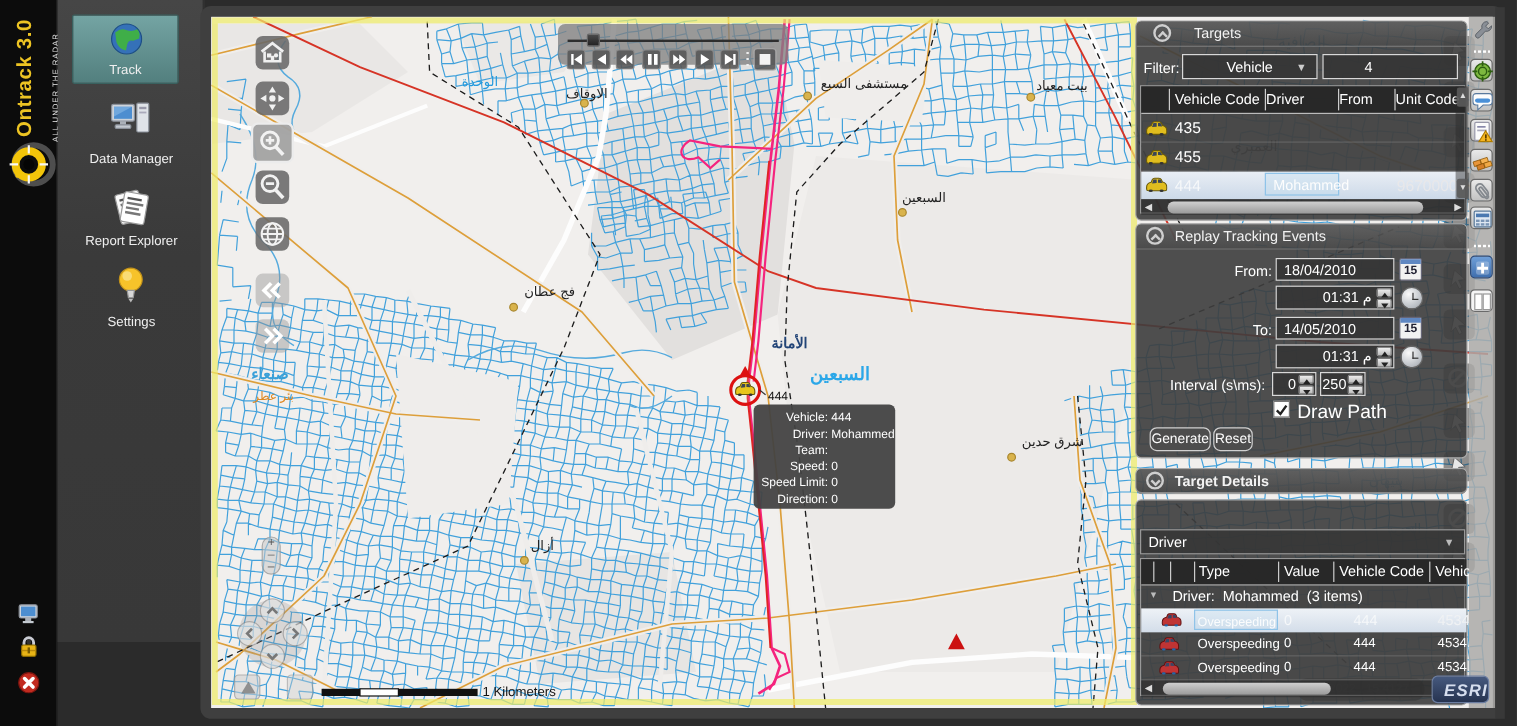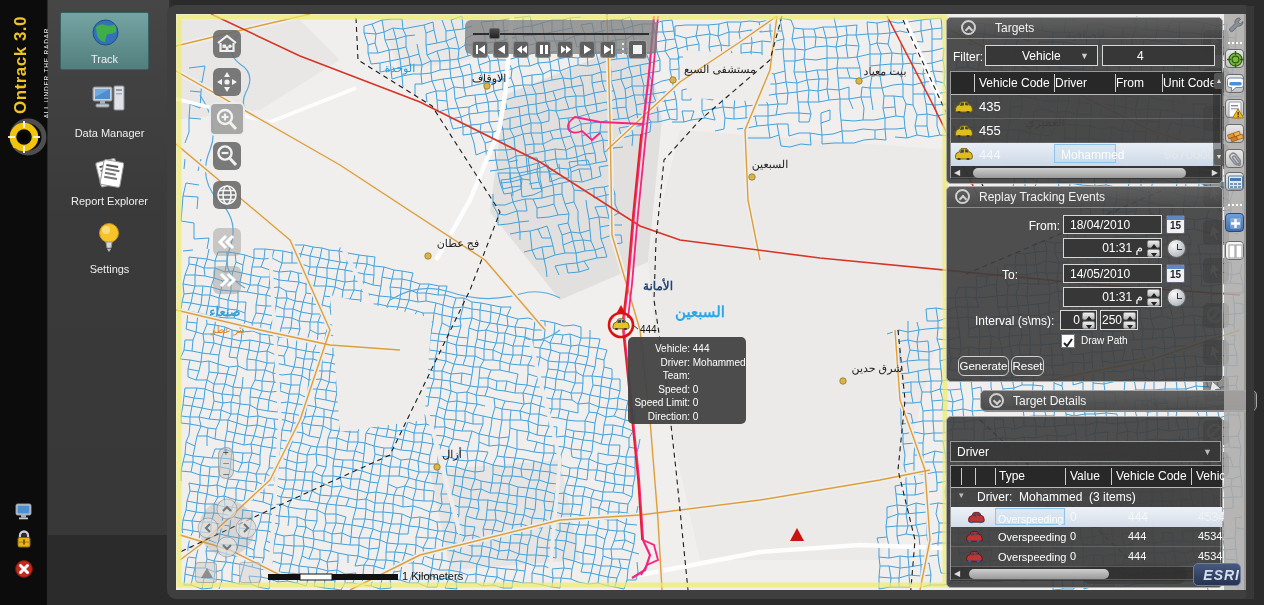--- a/index.html
+++ b/index.html
@@ -467,21 +467,21 @@
     <div class="tbx" style="left:116px;top:28px;width:99px;height:19px;line-height:18px"><span style="margin-left:6px">18/04/2010</span></div>
     <div class="cal" style="left:219px;top:28px">15</div>
     <div class="tbx" style="left:116px;top:51px;width:99px;height:20px;line-height:19px">
       <span style="position:absolute;right:18px">01:31 م</span>
       <span class="spin" style="right:1px;top:1px;height:17px">
         <b></b>
         <b class="d"></b>
       </span>
     </div>
     <div class="clock" style="left:220px;top:52px"></div>
-    <div class="wt" style="left:113px;top:81px;font-size:12px;width:100px;text-align:center;left:13px">To:</div>
+    <div class="wt" style="left:113px;top:81px;font-size:12px;width:100px;text-align:right;left:13px">To:</div>
     <div class="tbx" style="left:116px;top:77px;width:99px;height:19px;line-height:18px"><span style="margin-left:6px">14/05/2010</span></div>
     <div class="cal" style="left:219px;top:77px">15</div>
     <div class="tbx" style="left:116px;top:100px;width:99px;height:20px;line-height:19px">
       <span style="position:absolute;right:18px">01:31 م</span>
       <span class="spin" style="right:1px;top:1px;height:17px">
         <b></b>
         <b class="d"></b>
       </span>
     </div>
     <div class="clock" style="left:220px;top:101px"></div>
@@ -496,25 +496,25 @@
     <div class="tbx" style="left:153px;top:123px;width:38px;height:20px;line-height:19px">
       <span style="position:absolute;right:15px">250</span>
       <span class="spin" style="right:1px;top:1px;height:17px">
         <b></b>
         <b class="d"></b>
       </span>
     </div>
     <div class="abs" style="left:114px;top:147px;width:14px;height:14px;background:#fff;border:1px solid #777"><svg width="12" height="12" viewBox="0 0 12 12">
         <path d="M2 6 l3 3 5 -7" fill="none" stroke="#222" stroke-width="2"></path>
       </svg></div>
-    <div class="wt" style="left:134px;top:148px;font-size:10px">Draw Path</div>
+    <div class="wt" style="left:134px;top:148px;font-size:16px">Draw Path</div>
     <div class="btn" style="left:11px;top:169px;width:51px;height:20px;line-height:19px">Generate</div>
     <div class="btn" style="left:64px;top:169px;width:33px;height:20px;line-height:19px">Reset</div>
   </div>
-<div class="pnl" style="left:980px;top:390px;width:277px;height:21px;">
+<div class="pnl" style="left:946px;top:390px;width:277px;height:21px;font-weight:bold;">
     <div class="pnl-h" style="border-radius:5px">
       <span class="circ dn" style="left:8px"></span>
       <span style="position:absolute;left:32px">Target Details</span>
     </div>
   </div>
 <div class="pnl" style="left:946px;top:416px;width:277px;height:172px;">
     <div class="abs" style="left:3px;top:24px;width:271px;height:21px;background:rgba(52,52,52,0.8);border:1px solid #999;color:#fff;font-size:12px;line-height:20px"><span style="margin-left:6px">Driver</span><span style="position:absolute;right:8px;top:0;color:#bbb;font-size:9px">▼</span></div>
     <div class="abs" style="left:3px;top:48px;width:271px;height:115px;border:1px solid #999;background:rgba(55,55,55,0.3)">
       <div class="abs gridh" style="left:0;top:0;width:271px;height:22px;border-bottom:1px solid #bbb">
         <span style="position:absolute;left:48px;top:3px">Type</span>

